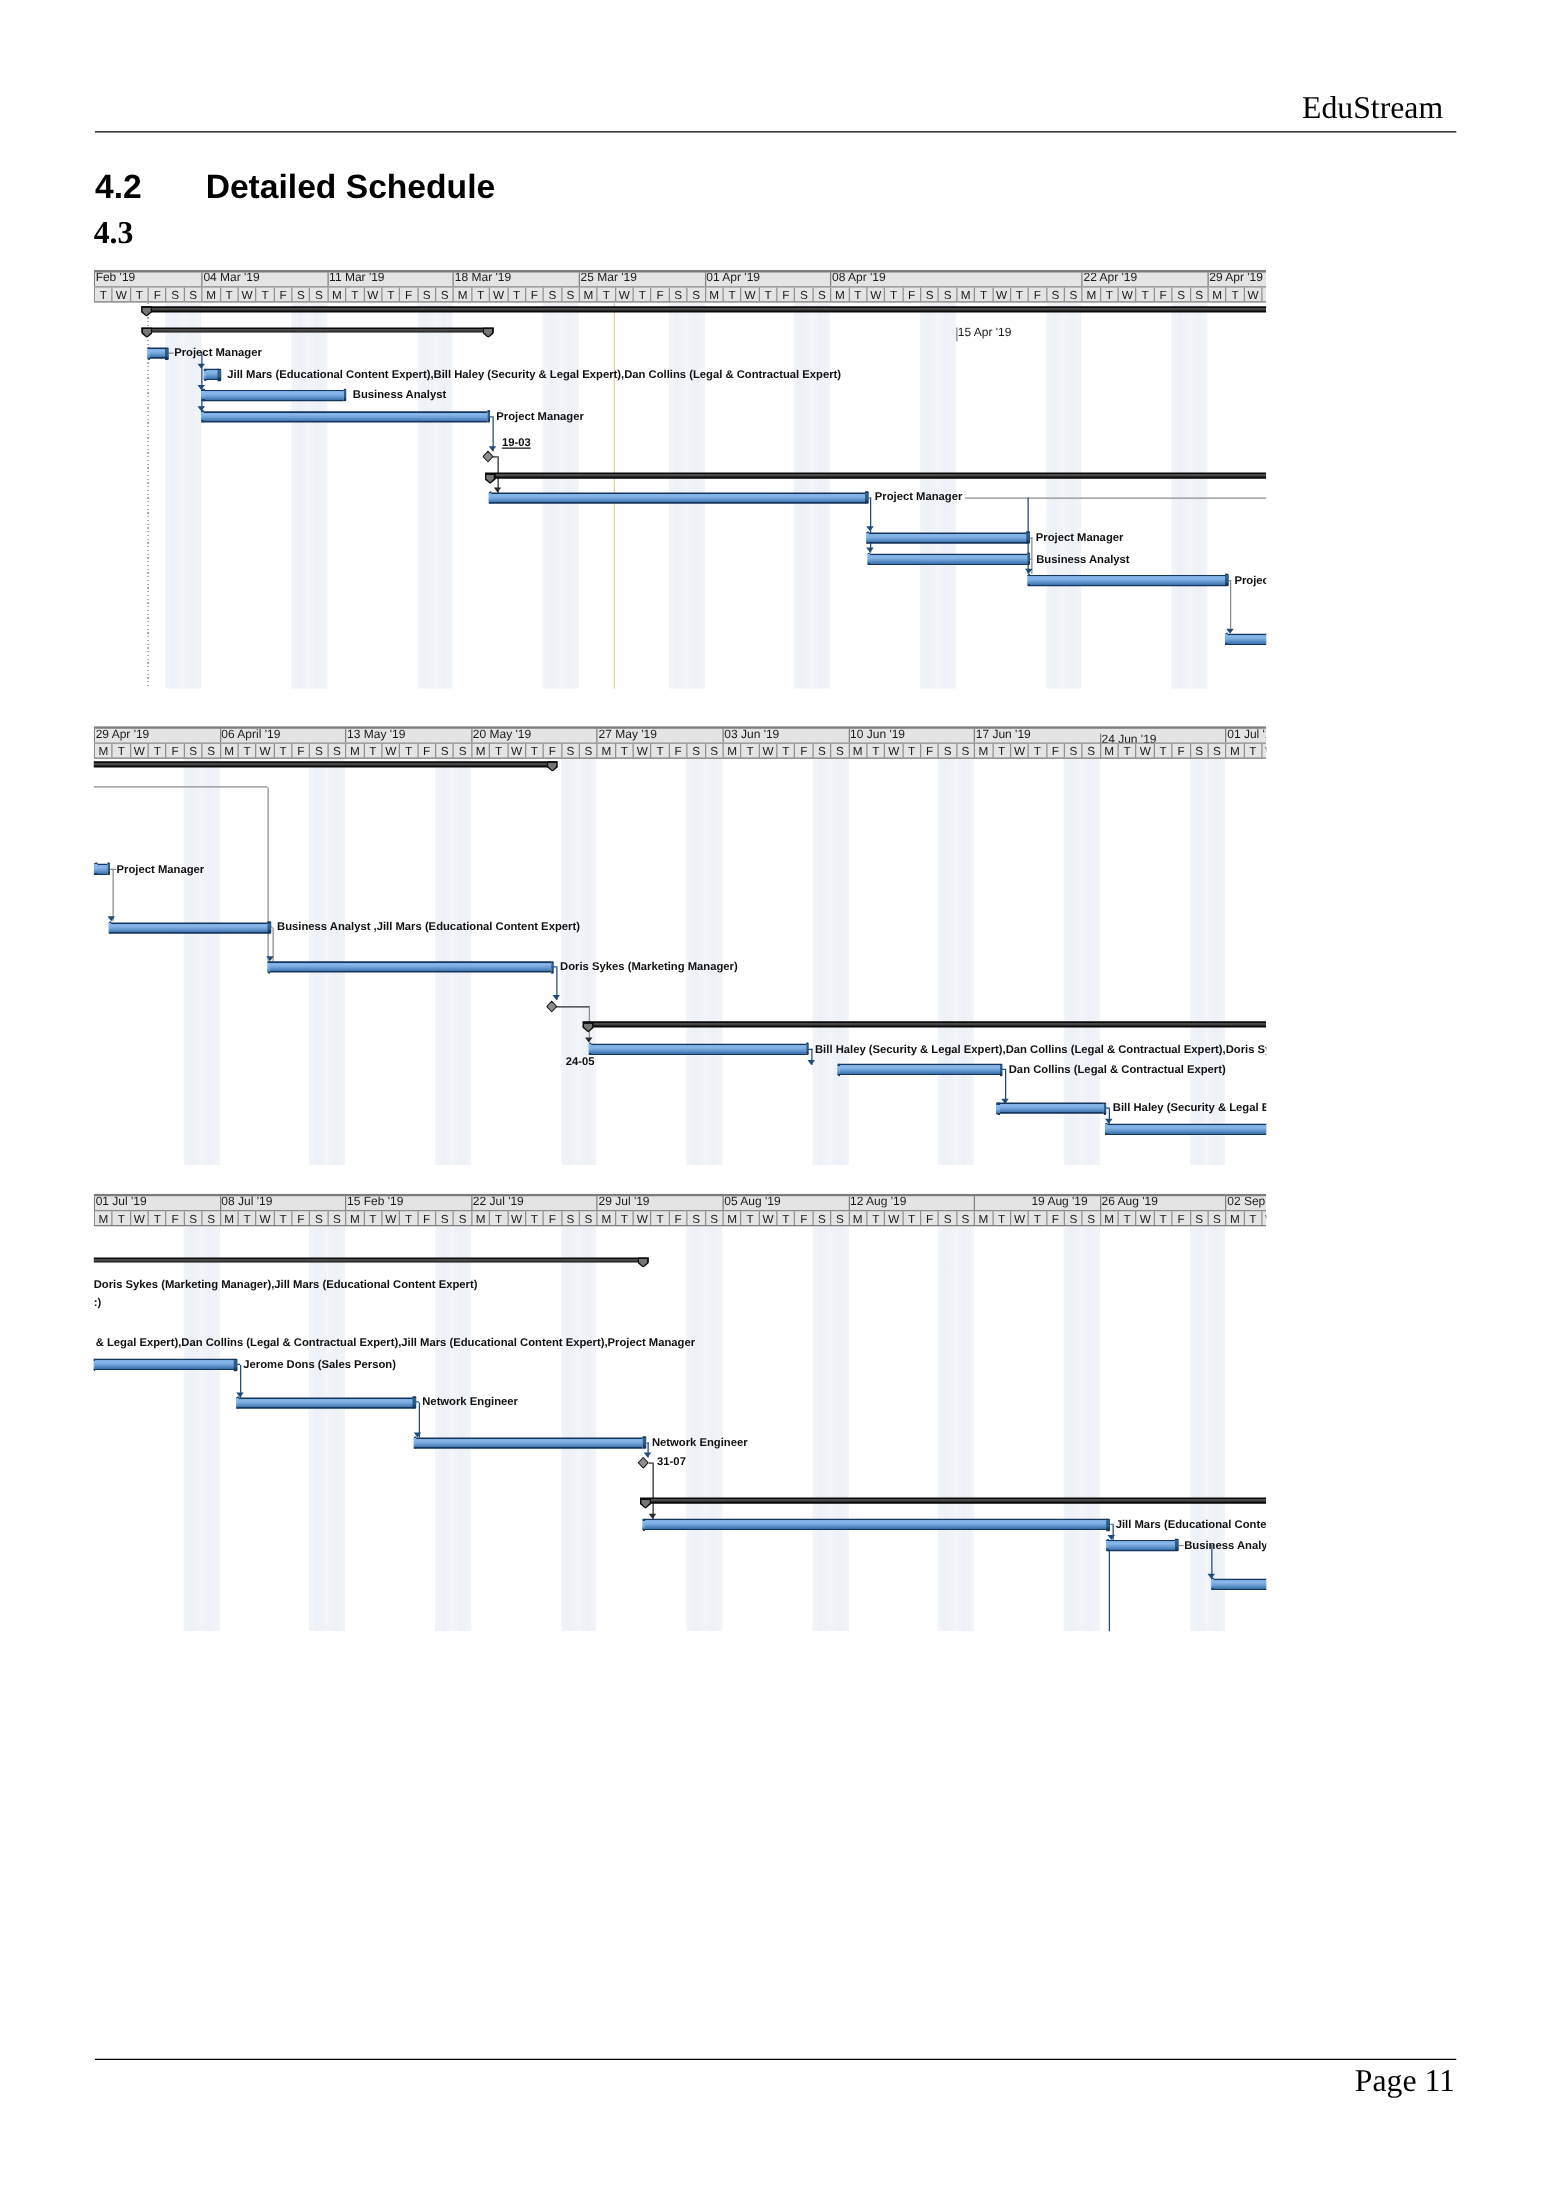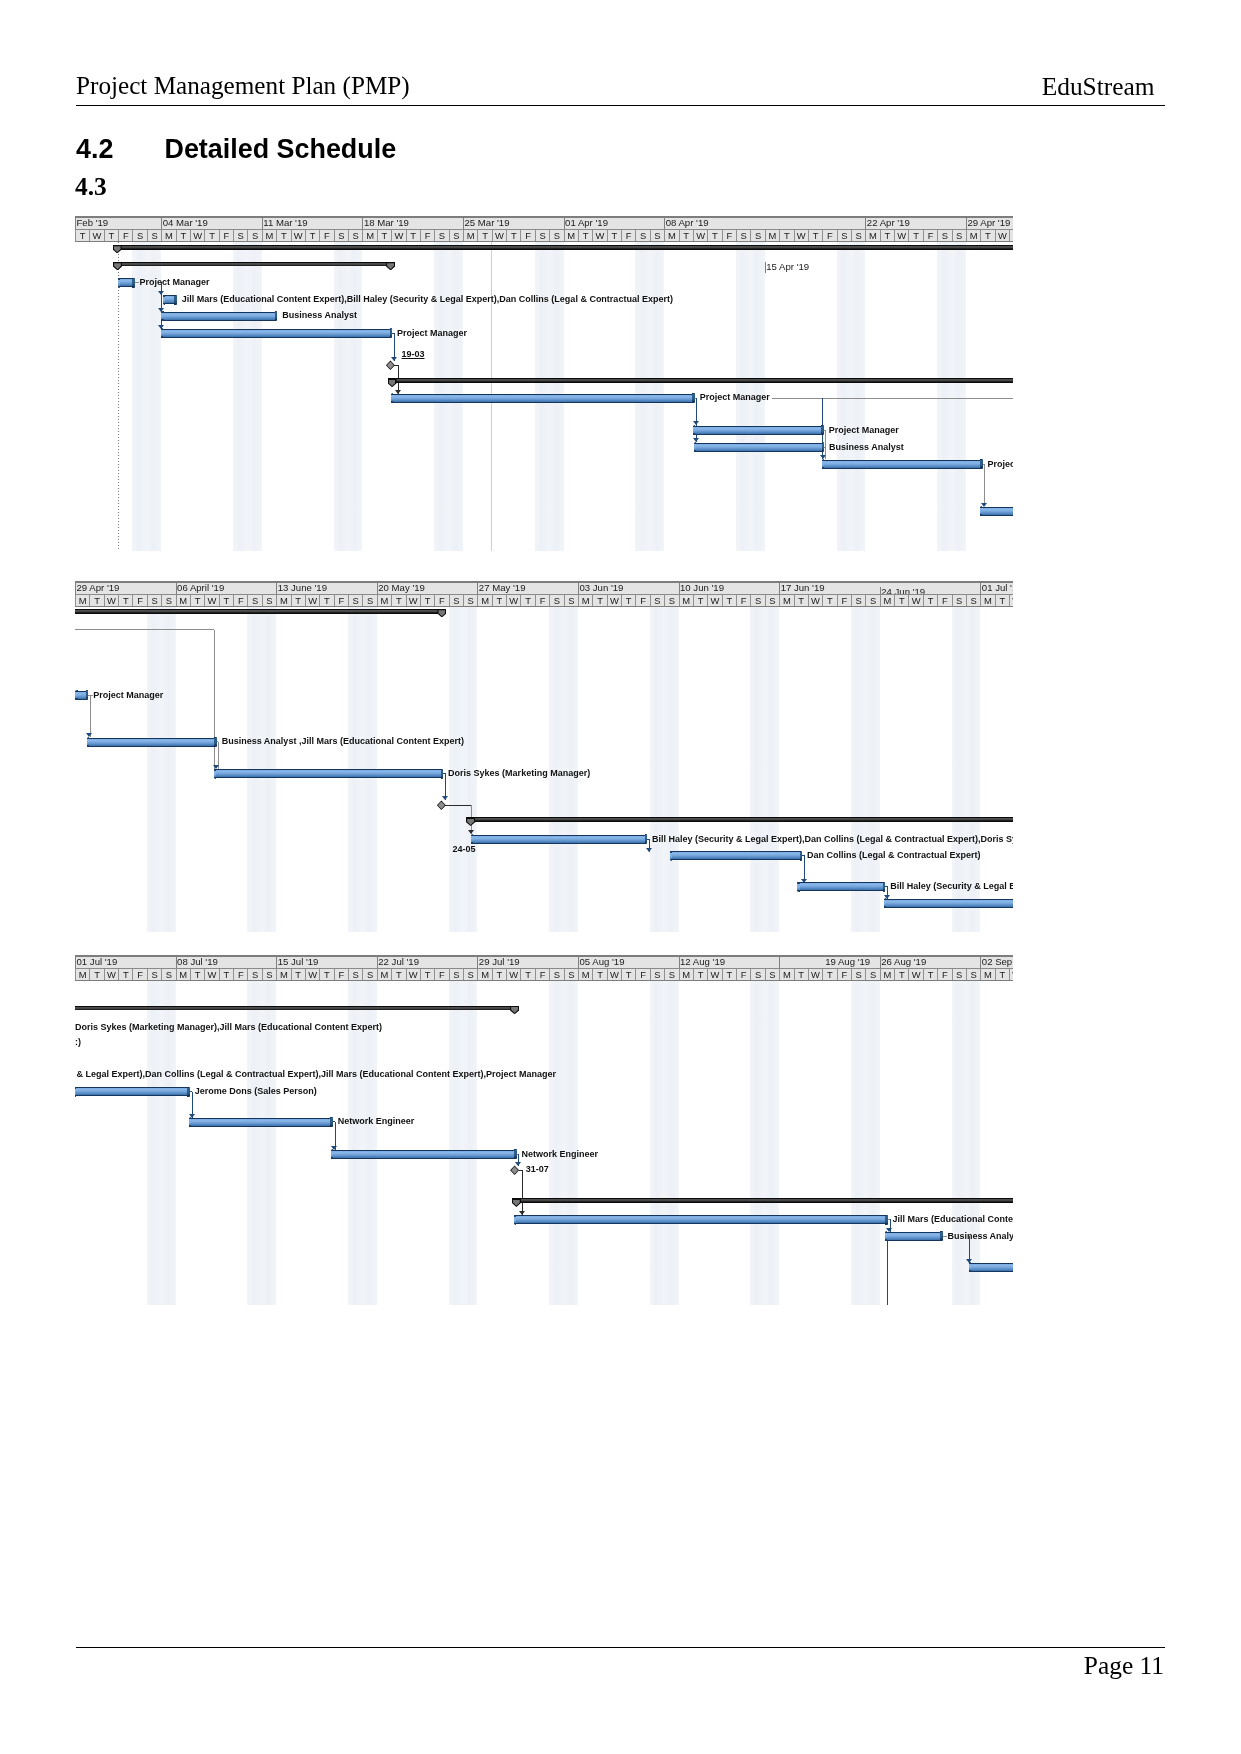--- a/index.html
+++ b/index.html
@@ -62,21 +62,20 @@
        border-top:4.2px solid #24507f;}
   .glabel{position:absolute;font-family:"Liberation Sans",sans-serif;font-weight:bold;font-size:9px;
        line-height:10px;color:#111;white-space:nowrap;}
 </style>
 </head>
 <body>
 
 <div class="page">
 
   <div id="doc-header">
-    <div id="hdr-left">Project Management Plan (PMP)</div>
     <div id="hdr-right">EduStream</div>
   </div>
 
   <div id="heading-42">
     <span class="num">4.2</span><span>Detailed Schedule</span>
   </div>
   <div id="heading-43">4.3</div>
 
   <div id="gantt-host">
       <div class="gantt" style="left: 75px; top: 215.9px; width: 938px; height: 334.8px;">
@@ -302,21 +301,21 @@
           <div class="g-day" style="left: 71.85px; width: 14.37px; top: 13.8px; height: 11.3px; line-height: 11.3px;">S</div>
           <div class="g-day" style="left: 86.22px; width: 14.37px; top: 13.8px; height: 11.3px; line-height: 11.3px;">S</div>
           <div class="g-wk" style="left: 100.59px; width: 100.59px; top: 2px; height: 10.8px; line-height: 10.8px;">06 April '19</div>
           <div class="g-day" style="left: 100.59px; width: 14.37px; top: 13.8px; height: 11.3px; line-height: 11.3px;">M</div>
           <div class="g-day" style="left: 114.96px; width: 14.37px; top: 13.8px; height: 11.3px; line-height: 11.3px;">T</div>
           <div class="g-day" style="left: 129.33px; width: 14.37px; top: 13.8px; height: 11.3px; line-height: 11.3px;">W</div>
           <div class="g-day" style="left: 143.7px; width: 14.37px; top: 13.8px; height: 11.3px; line-height: 11.3px;">T</div>
           <div class="g-day" style="left: 158.07px; width: 14.37px; top: 13.8px; height: 11.3px; line-height: 11.3px;">F</div>
           <div class="g-day" style="left: 172.44px; width: 14.37px; top: 13.8px; height: 11.3px; line-height: 11.3px;">S</div>
           <div class="g-day" style="left: 186.81px; width: 14.37px; top: 13.8px; height: 11.3px; line-height: 11.3px;">S</div>
-          <div class="g-wk" style="left: 201.18px; width: 100.59px; top: 2px; height: 10.8px; line-height: 10.8px;">13 June '19</div>
+          <div class="g-wk" style="left: 201.18px; width: 100.59px; top: 2px; height: 10.8px; line-height: 10.8px;">13 May '19</div>
           <div class="g-day" style="left: 201.18px; width: 14.37px; top: 13.8px; height: 11.3px; line-height: 11.3px;">M</div>
           <div class="g-day" style="left: 215.55px; width: 14.37px; top: 13.8px; height: 11.3px; line-height: 11.3px;">T</div>
           <div class="g-day" style="left: 229.92px; width: 14.37px; top: 13.8px; height: 11.3px; line-height: 11.3px;">W</div>
           <div class="g-day" style="left: 244.29px; width: 14.37px; top: 13.8px; height: 11.3px; line-height: 11.3px;">T</div>
           <div class="g-day" style="left: 258.66px; width: 14.37px; top: 13.8px; height: 11.3px; line-height: 11.3px;">F</div>
           <div class="g-day" style="left: 273.03px; width: 14.37px; top: 13.8px; height: 11.3px; line-height: 11.3px;">S</div>
           <div class="g-day" style="left: 287.4px; width: 14.37px; top: 13.8px; height: 11.3px; line-height: 11.3px;">S</div>
           <div class="g-wk" style="left: 301.77px; width: 100.59px; top: 2px; height: 10.8px; line-height: 10.8px;">20 May '19</div>
           <div class="g-day" style="left: 301.77px; width: 14.37px; top: 13.8px; height: 11.3px; line-height: 11.3px;">M</div>
           <div class="g-day" style="left: 316.14px; width: 14.37px; top: 13.8px; height: 11.3px; line-height: 11.3px;">T</div>
@@ -474,21 +473,21 @@
           <div class="g-day" style="left: 71.85px; width: 14.37px; top: 13.8px; height: 11.3px; line-height: 11.3px;">S</div>
           <div class="g-day" style="left: 86.22px; width: 14.37px; top: 13.8px; height: 11.3px; line-height: 11.3px;">S</div>
           <div class="g-wk" style="left: 100.59px; width: 100.59px; top: 2px; height: 10.8px; line-height: 10.8px;">08 Jul '19</div>
           <div class="g-day" style="left: 100.59px; width: 14.37px; top: 13.8px; height: 11.3px; line-height: 11.3px;">M</div>
           <div class="g-day" style="left: 114.96px; width: 14.37px; top: 13.8px; height: 11.3px; line-height: 11.3px;">T</div>
           <div class="g-day" style="left: 129.33px; width: 14.37px; top: 13.8px; height: 11.3px; line-height: 11.3px;">W</div>
           <div class="g-day" style="left: 143.7px; width: 14.37px; top: 13.8px; height: 11.3px; line-height: 11.3px;">T</div>
           <div class="g-day" style="left: 158.07px; width: 14.37px; top: 13.8px; height: 11.3px; line-height: 11.3px;">F</div>
           <div class="g-day" style="left: 172.44px; width: 14.37px; top: 13.8px; height: 11.3px; line-height: 11.3px;">S</div>
           <div class="g-day" style="left: 186.81px; width: 14.37px; top: 13.8px; height: 11.3px; line-height: 11.3px;">S</div>
-          <div class="g-wk" style="left: 201.18px; width: 100.59px; top: 2px; height: 10.8px; line-height: 10.8px;">15 Jul '19</div>
+          <div class="g-wk" style="left: 201.18px; width: 100.59px; top: 2px; height: 10.8px; line-height: 10.8px;">15 Feb '19</div>
           <div class="g-day" style="left: 201.18px; width: 14.37px; top: 13.8px; height: 11.3px; line-height: 11.3px;">M</div>
           <div class="g-day" style="left: 215.55px; width: 14.37px; top: 13.8px; height: 11.3px; line-height: 11.3px;">T</div>
           <div class="g-day" style="left: 229.92px; width: 14.37px; top: 13.8px; height: 11.3px; line-height: 11.3px;">W</div>
           <div class="g-day" style="left: 244.29px; width: 14.37px; top: 13.8px; height: 11.3px; line-height: 11.3px;">T</div>
           <div class="g-day" style="left: 258.66px; width: 14.37px; top: 13.8px; height: 11.3px; line-height: 11.3px;">F</div>
           <div class="g-day" style="left: 273.03px; width: 14.37px; top: 13.8px; height: 11.3px; line-height: 11.3px;">S</div>
           <div class="g-day" style="left: 287.4px; width: 14.37px; top: 13.8px; height: 11.3px; line-height: 11.3px;">S</div>
           <div class="g-wk" style="left: 301.77px; width: 100.59px; top: 2px; height: 10.8px; line-height: 10.8px;">22 Jul '19</div>
           <div class="g-day" style="left: 301.77px; width: 14.37px; top: 13.8px; height: 11.3px; line-height: 11.3px;">M</div>
           <div class="g-day" style="left: 316.14px; width: 14.37px; top: 13.8px; height: 11.3px; line-height: 11.3px;">T</div>

